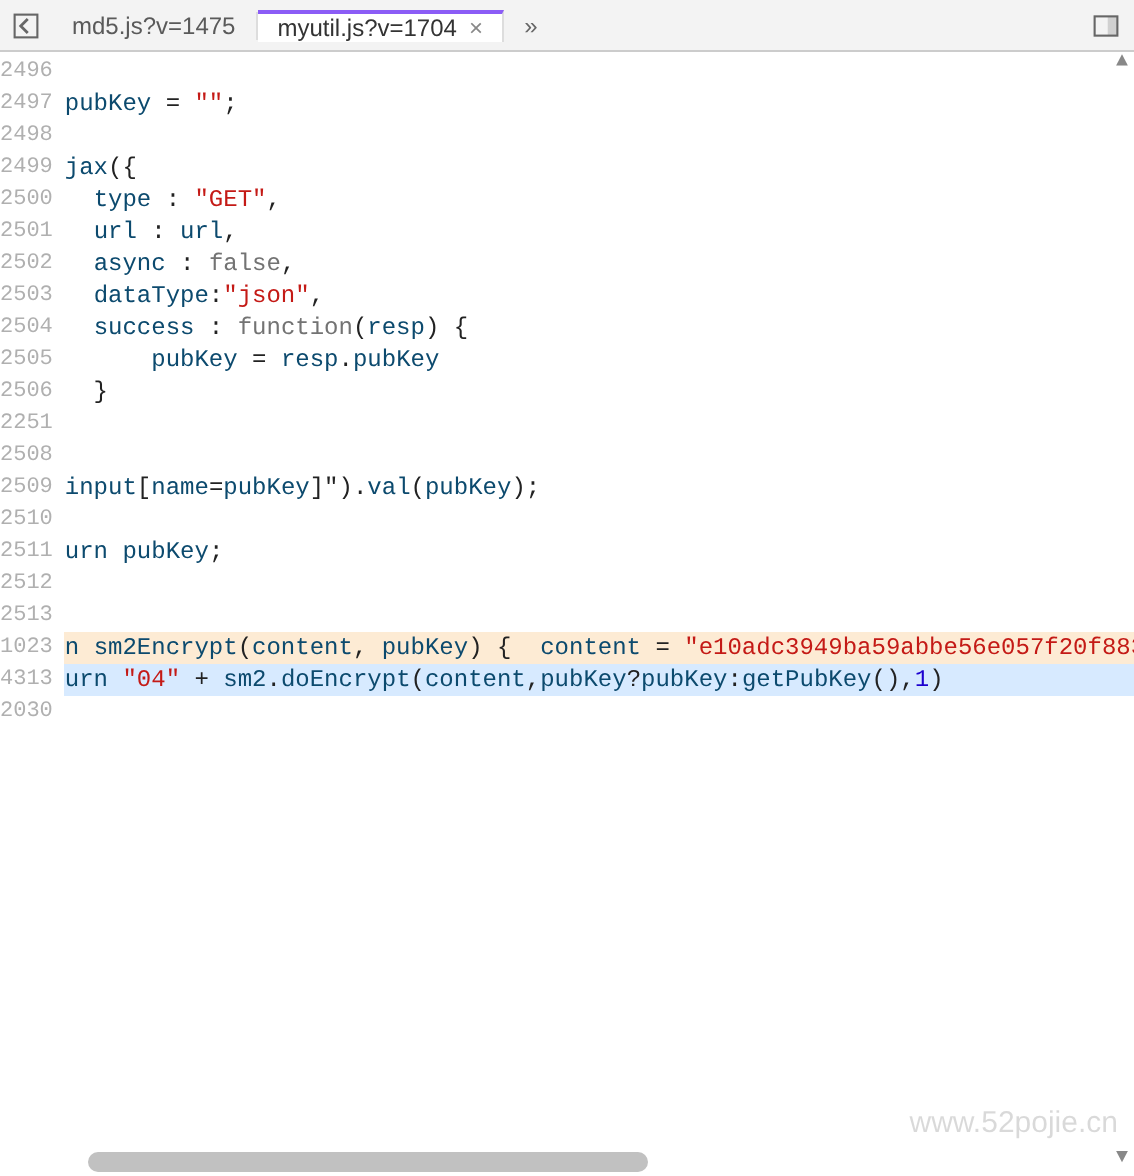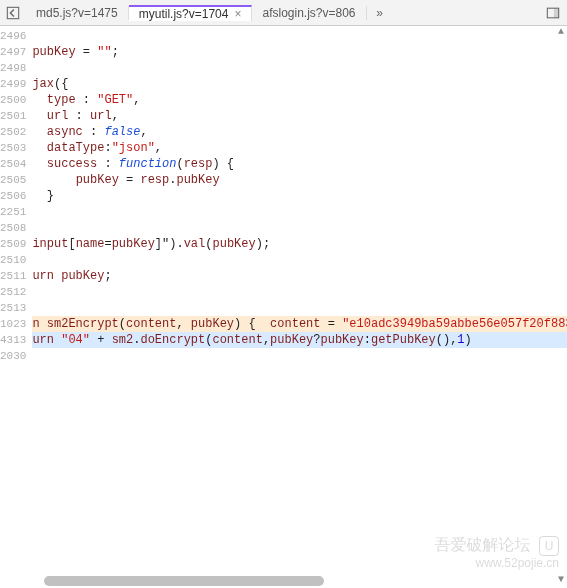--- a/index.html
+++ b/index.html
@@ -90,23 +90,23 @@
     flex: 1;
     font-size: 12px;
     line-height: 16px;
     padding-top: 2px;
     white-space: pre;
   }
   .line { height: 16px; position: relative; }
   .hl-statement { background: #fdebd4; position: absolute; left: 0; height: 16px; }
   .hl-callframe { background: #d7eaff; position: absolute; left: 0; right: 0; height: 16px; }
 
-  .tok-prop { color: #7f1d1d; }
+  .tok-prop { color: #0c4a6e; }
   .tok-str { color: #c41a16; }
-  .tok-fn { color: #1d4ed8; font-style: italic; }
+  .tok-fn { color: #737373; }
   .tok-num { color: #1c00cf; }
   .tok-txt { color: #222; }
 
   .vscroll {
     position: absolute;
     right: 0;
     top: 26px;
     bottom: 0;
     width: 12px;
   }
@@ -142,21 +142,21 @@
   .watermark {
     position: absolute;
     right: 8px;
     bottom: 18px;
     font-family: Arial, sans-serif;
     font-size: 16px;
     color: rgba(0,0,0,0.15);
     pointer-events: none;
   }
   .watermark .row1 { text-align: right; }
-  .watermark .row2 { text-align: right; font-size: 12px; }
+  .watermark .row2 { text-align: right; font-size: 15px; }
   .watermark .badge {
     display: inline-flex;
     align-items: center;
     justify-content: center;
     width: 20px;
     height: 20px;
     border: 1px solid rgba(0,0,0,0.15);
     border-radius: 4px;
     margin-left: 4px;
     font-size: 12px;
@@ -172,23 +172,20 @@
         <path d="M9 4 L5 8 L9 12" fill="none" stroke="#666" stroke-width="1.6"></path>
       </svg>
   </div>
   <div id="tabs-host" style="display: flex; align-items: center;">
       <div class="tab">
         <span>md5.js?v=1475</span>
       </div>
       <div class="tab active">
         <span>myutil.js?v=1704</span>
         <span class="close">×</span>
-      </div>
-      <div class="tab">
-        <span>afslogin.js?v=806</span>
       </div>
     </div>
   <div class="tab-overflow">
     <span>»</span>
   </div>
   <div class="tab-spacer"></div>
   <div class="panel-btn">
     <svg viewBox="0 0 16 16">
         <rect x="1.5" y="2.5" width="13" height="11" fill="none" stroke="#666" stroke-width="1.2"></rect>
         <rect x="9" y="2.5" width="5.5" height="11" fill="#666" opacity="0.25"></rect>
@@ -226,18 +223,14 @@
 <div class="vscroll">
   <div class="up">▲</div>
   <div class="dn">▼</div>
 </div>
 
 <div class="hscroll">
   <div class="thumb"></div>
 </div>
 
 <div class="watermark">
-  <div class="row1">
-    <span>吾爱破解论坛</span>
-    <span class="badge">U</span>
-  </div>
   <div class="row2">www.52pojie.cn</div>
 </div>
 
 </body></html>

